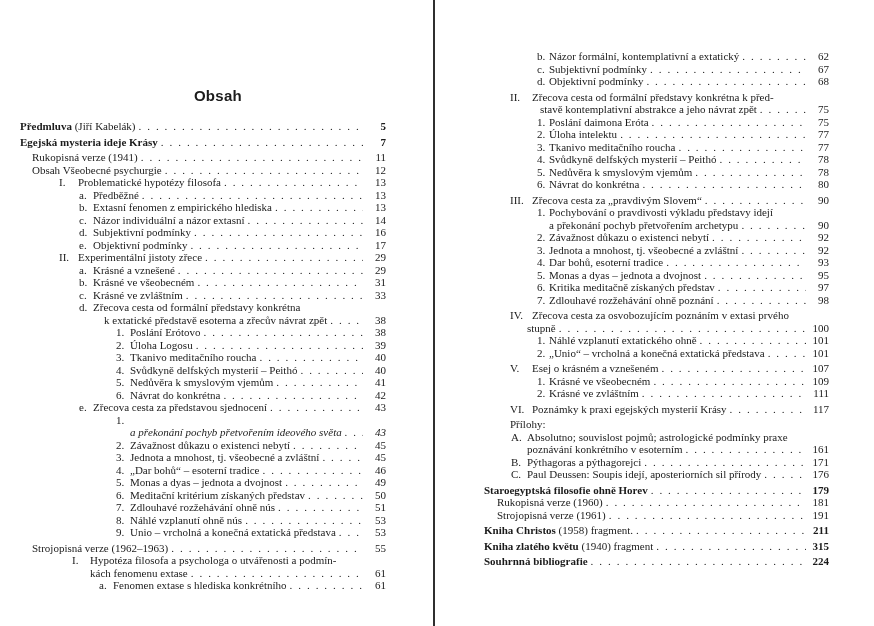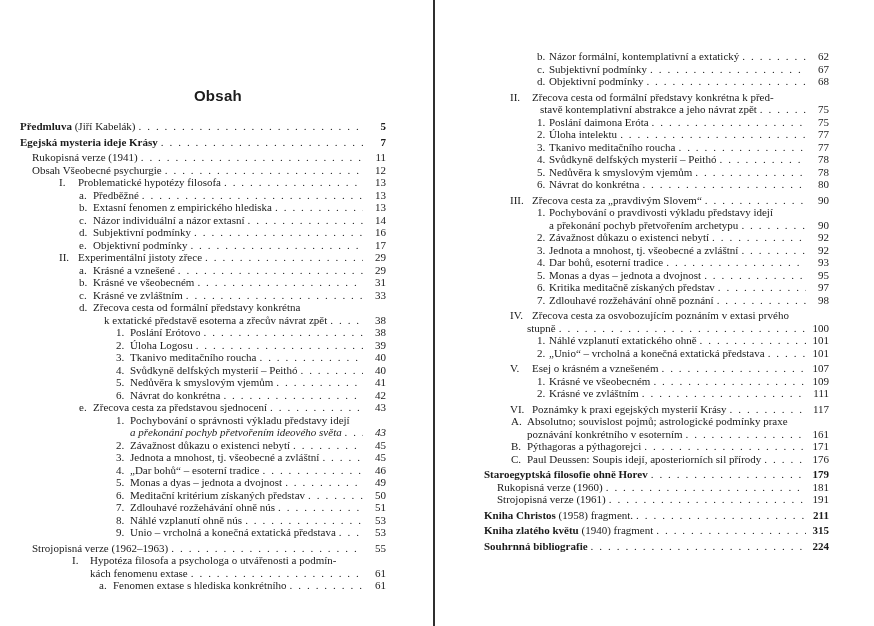--- a/index.html
+++ b/index.html
@@ -231,21 +231,20 @@
           <div class="line lt-alpha">
             <span class="marker">e.</span>
             <span class="txt">Zřecova cesta za představou sjednocení</span>
             <span class="leaders">. . . . . . . . . . . . . . . . . . . . . . . . . . . . . . . . . . . . . . . . . . . . . . . . . . . . . . . . . . . . . . . . . . . . . . . . . . . . . . . . </span>
             <span class="pg">43</span>
           </div>
         </div>
         <div class="entry">
           <div class="line lt-num">
             <span class="marker">1.</span>
-            <span class="txt">Pochybování o správnosti výkladu představy idejí</span>
           </div>
           <div class="line c110">
             <span class="txt">a překonání pochyb přetvořením ideového světa</span>
             <span class="leaders">. . . . . . . . . . . . . . . . . . . . . . . . . . . . . . . . . . . . . . . . . . . . . . . . . . . . . . . . . . . . . . . . . . . . . . . . . . . . . . . . </span>
             <span class="pg">43</span>
           </div>
         </div>
         <div class="entry">
           <div class="line lt-num">
             <span class="marker">2.</span>
@@ -543,20 +542,25 @@
           </div>
         </div>
         <div class="entry gap">
           <div class="line rt-roman">
             <span class="marker">VI.</span>
             <span class="txt">Poznámky k praxi egejských mysterií Krásy</span>
             <span class="leaders">. . . . . . . . . . . . . . . . . . . . . . . . . . . . . . . . . . . . . . . . . . . . . . . . . . . . . . . . . . . . . . . . . . . . . . . . . . . . . . . . </span>
             <span class="pg">117</span>
           </div>
         </div>
+        <div class="entry gap">
+          <div class="line rt-label">
+            <span class="txt">Přílohy:</span>
+          </div>
+        </div>
         <div class="entry">
           <div class="line rt-app">
             <span class="marker">A.</span>
             <span class="txt">Absolutno; souvislost pojmů; astrologické podmínky praxe</span>
           </div>
           <div class="line c43">
             <span class="txt">poznávání konkrétního v esoterním</span>
             <span class="leaders">. . . . . . . . . . . . . . . . . . . . . . . . . . . . . . . . . . . . . . . . . . . . . . . . . . . . . . . . . . . . . . . . . . . . . . . . . . . . . . . . </span>
             <span class="pg">161</span>
           </div>

